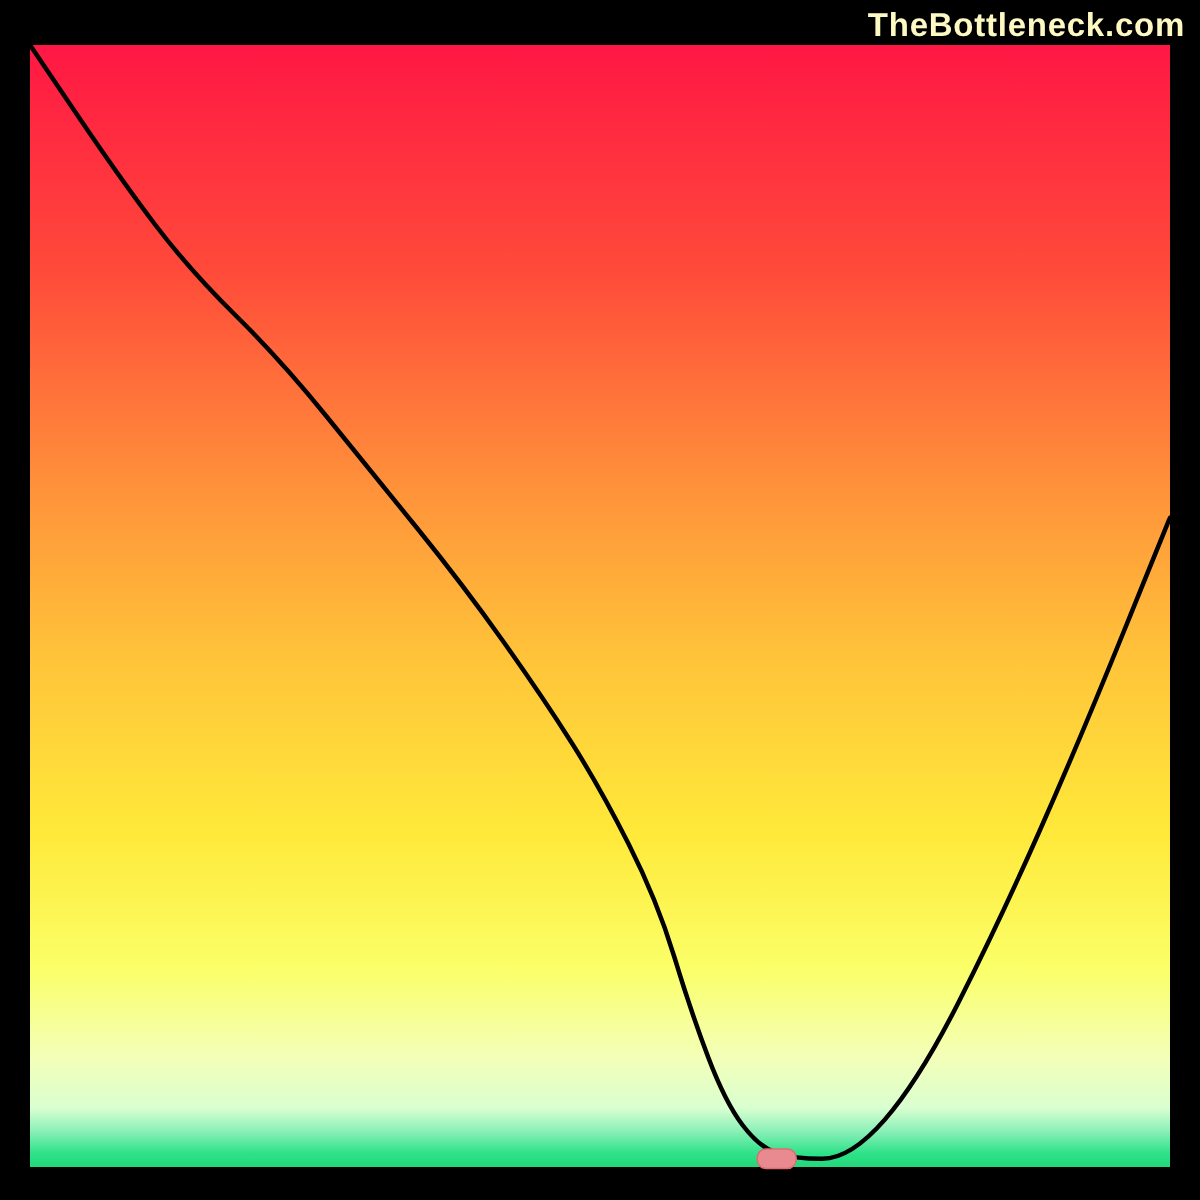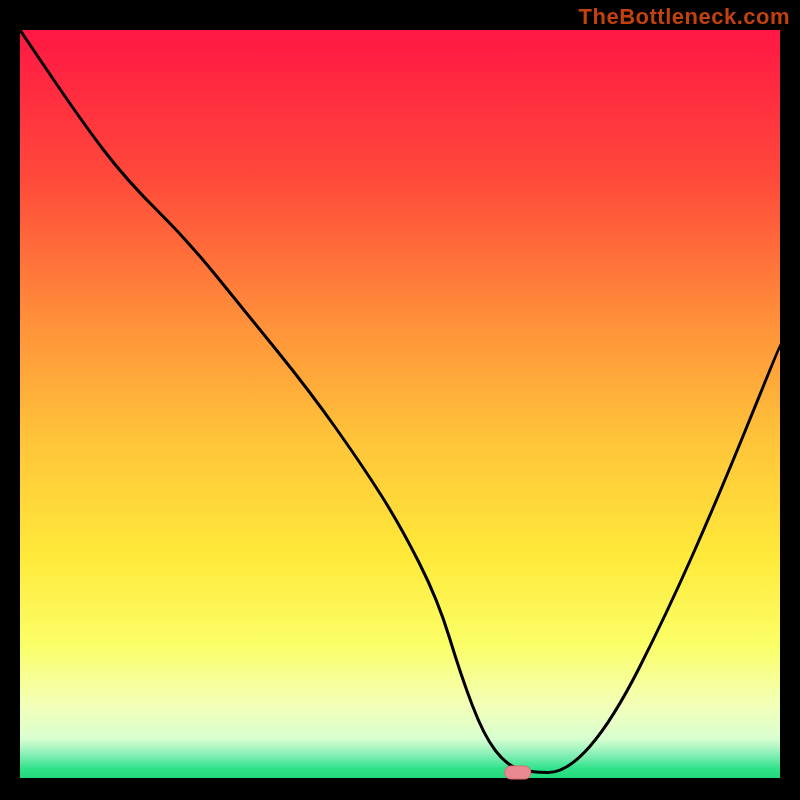--- a/index.html
+++ b/index.html
@@ -14,21 +14,21 @@
   .frame {
     position: relative;
     width: 800px;
     height: 800px;
     background: #000;
   }
   .watermark {
     position: absolute;
     top: 4px;
     right: 10px;
-    color: #c2410c;
+    color: #fef9c3;
     font-size: 22px;
     font-weight: 600;
     letter-spacing: 0.5px;
     user-select: none;
   }
   .plot-outer {
     position: absolute;
     left: 20px;
     top: 30px;
     width: 760px;

